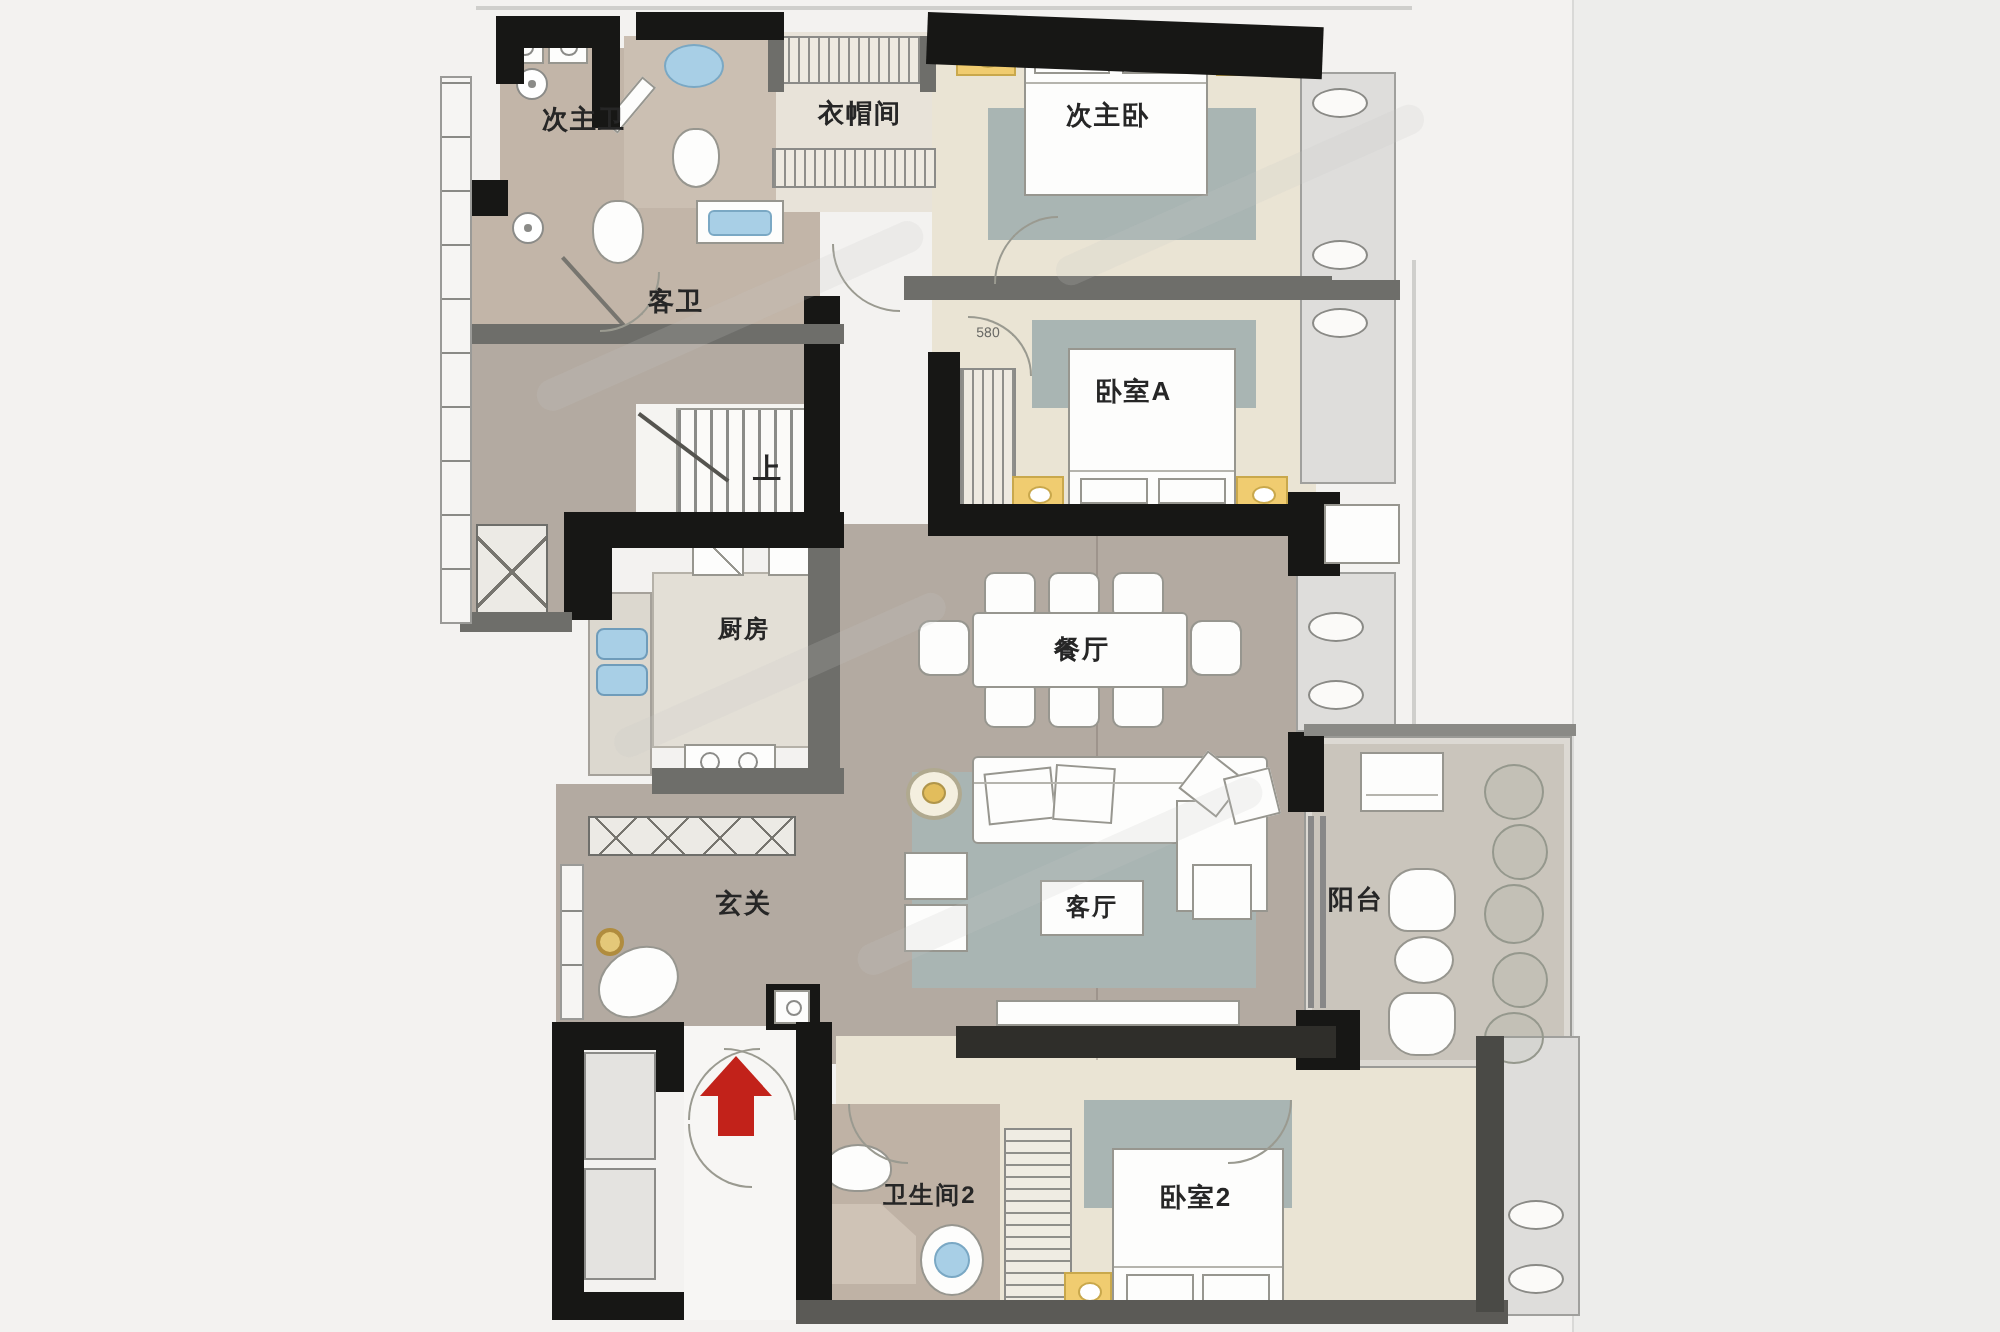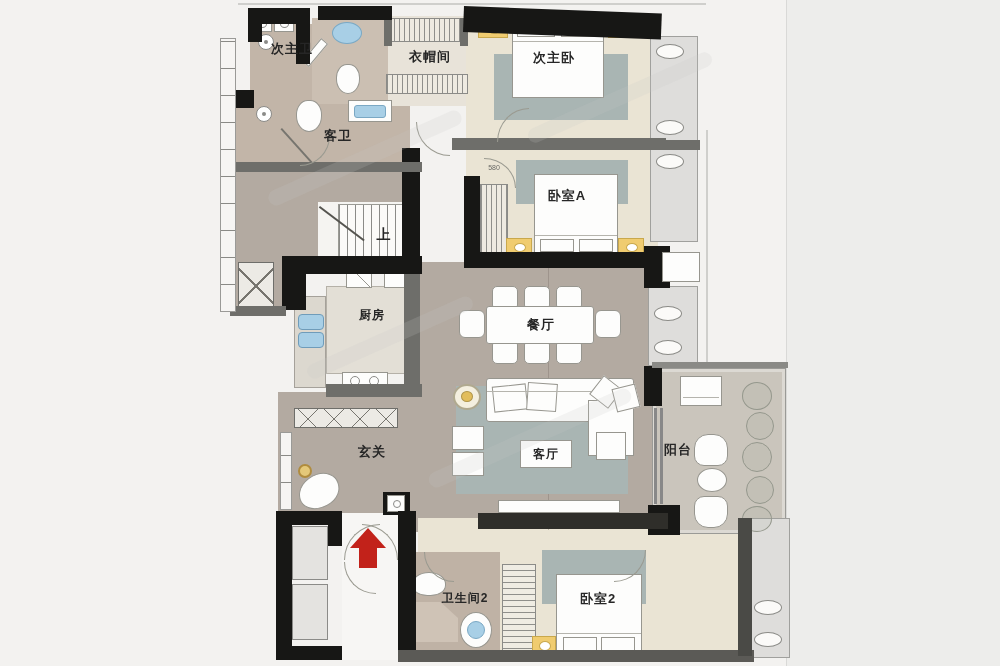--- a/index.html
+++ b/index.html
@@ -252,22 +252,22 @@
   <div class="abs" style="left:350px;top:528px;width:36px;height:42px;">
     <div class="abs" style="left:0;top:0;width:0;height:0;border-left:18px solid transparent;border-right:18px solid transparent;border-bottom:20px solid #c2221a;"></div>
     <div class="abs" style="left:9px;top:20px;width:18px;height:20px;background:#c2221a;"></div>
   </div>
 
   <div class="abs wmk" style="left:260px;top:150px;width:210px;height:16px;"></div>
   <div class="abs wmk" style="left:420px;top:430px;width:220px;height:16px;"></div>
   <div class="abs wmk" style="left:520px;top:90px;width:200px;height:15px;"></div>
   <div class="abs wmk" style="left:300px;top:330px;width:180px;height:15px;"></div>
 
-  <div class="lbl" style="left:292px;top:49px;">次主卫</div>
-  <div class="lbl" style="left:338px;top:136px;">客卫</div>
+  <div class="lbl" style="left:292px;top:60px;">次主卫</div>
+  <div class="lbl" style="left:338px;top:151px;">客卫</div>
   <div class="lbl" style="left:430px;top:57px;">衣帽间</div>
   <div class="lbl" style="left:554px;top:58px;">次主卧</div>
   <div class="lbl" style="left:567px;top:196px;">卧室A</div>
   <div class="lbl" style="left:384px;top:235px;font-size:14px;">上</div>
   <div class="lbl" style="left:372px;top:315px;font-size:12px;">厨房</div>
   <div class="lbl" style="left:541px;top:325px;">餐厅</div>
   <div class="lbl" style="left:372px;top:452px;">玄关</div>
   <div class="lbl" style="left:546px;top:454px;font-size:12px;">客厅</div>
   <div class="lbl" style="left:678px;top:450px;">阳台</div>
   <div class="lbl" style="left:465px;top:598px;font-size:12px;">卫生间2</div>

